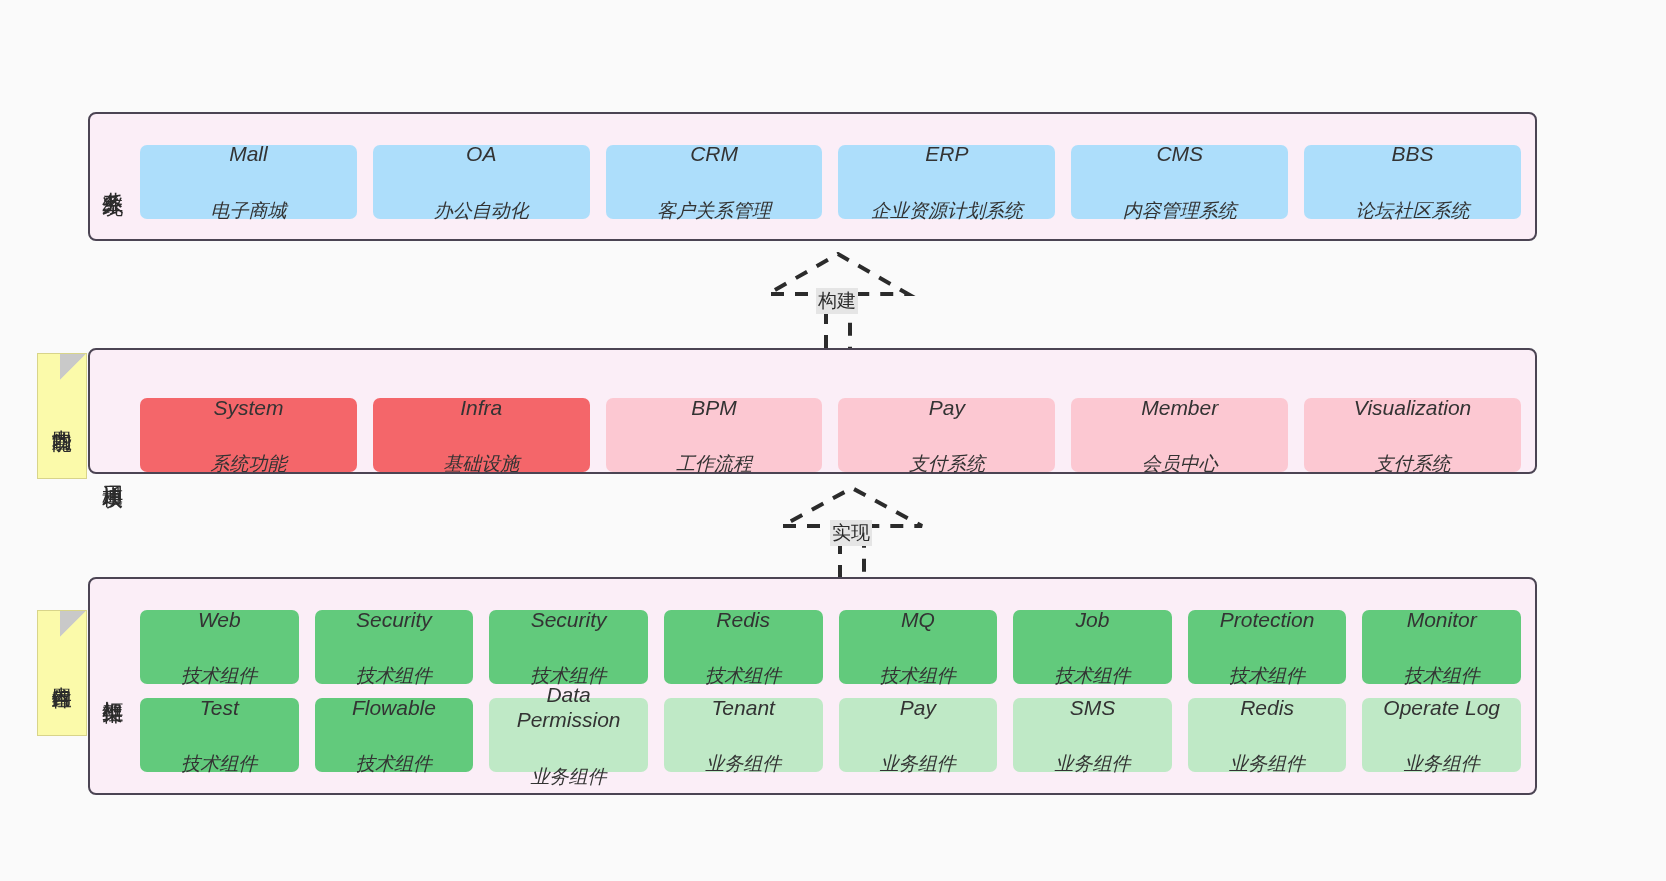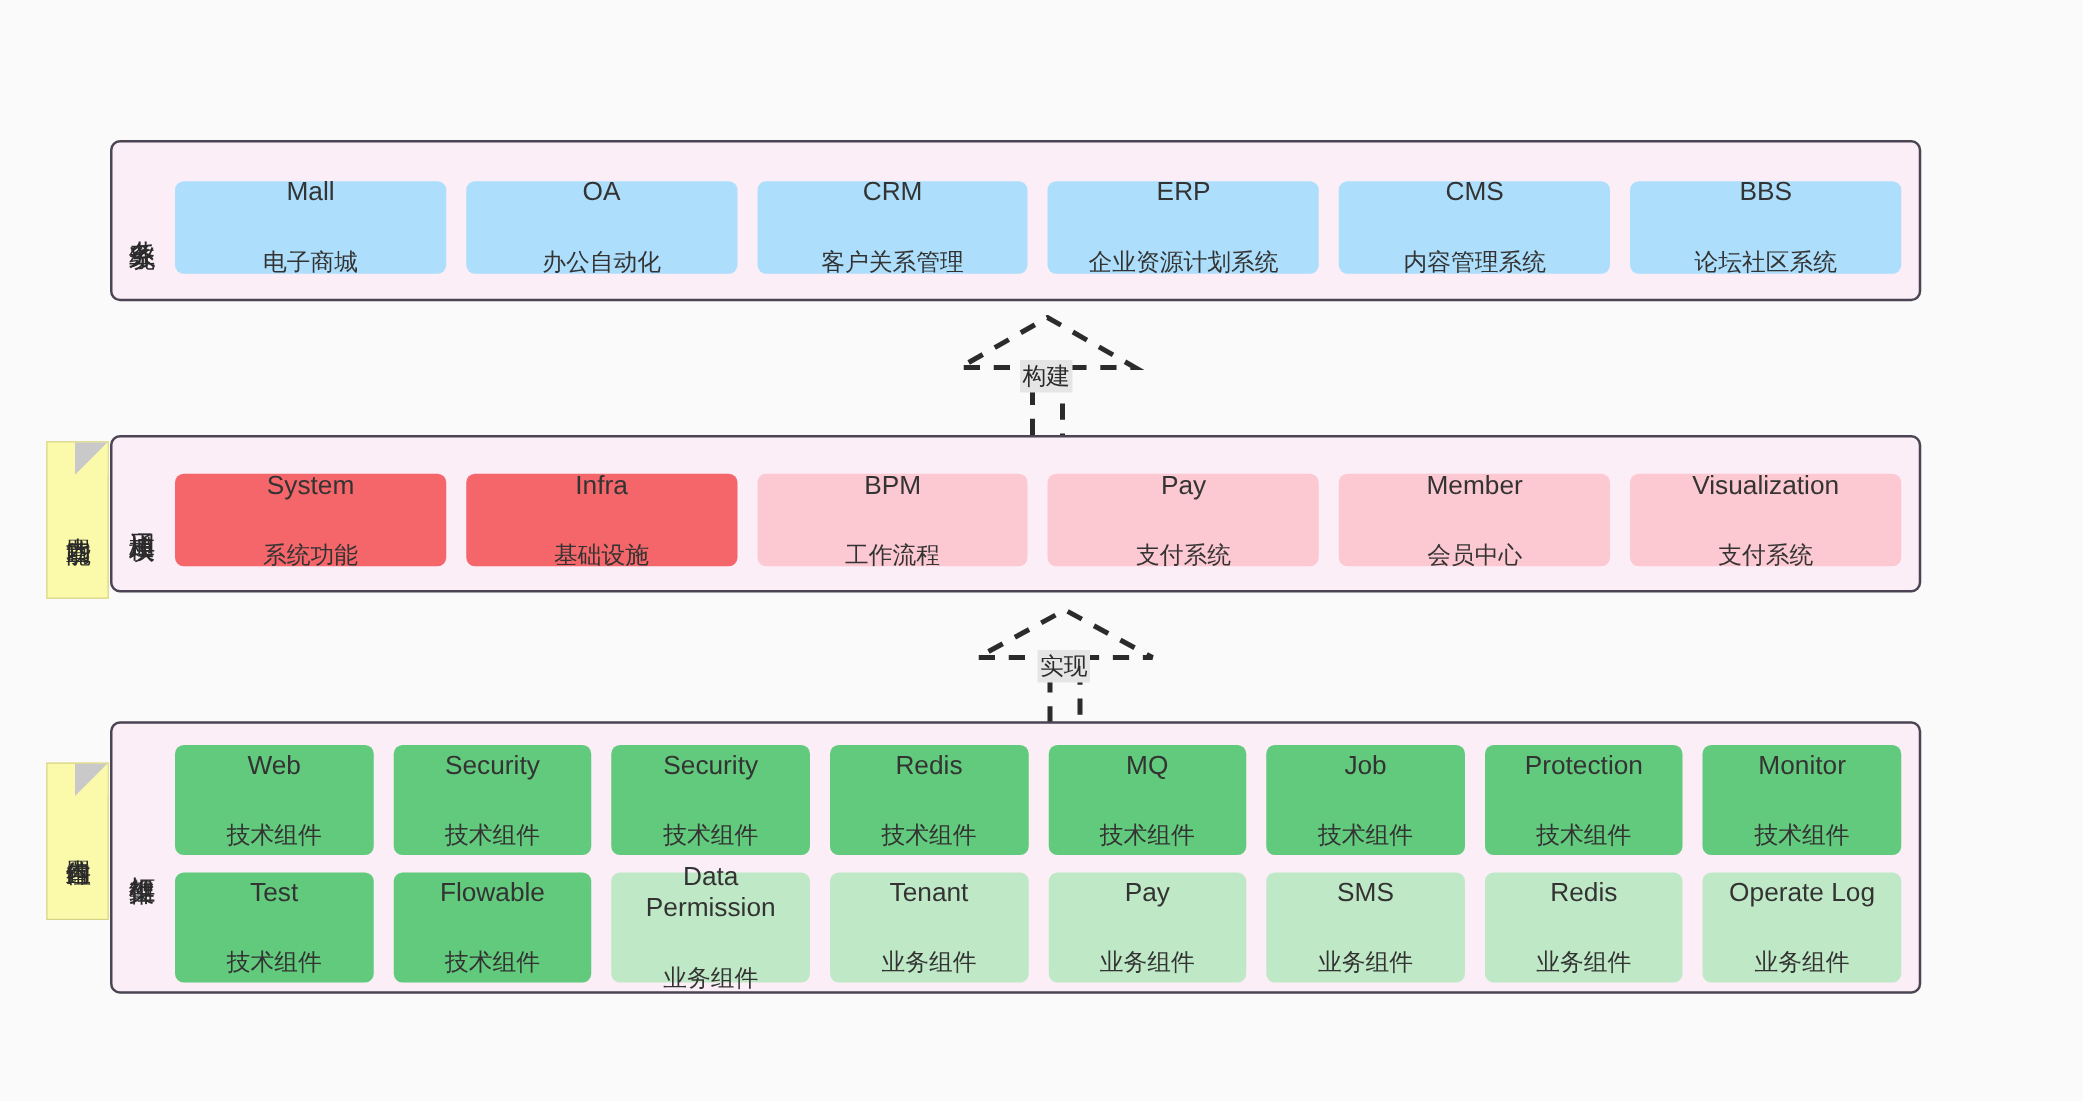--- a/index.html
+++ b/index.html
@@ -44,20 +44,21 @@
     user-select: none;
   }
 
   .layer-body {
     flex: 1 1 auto;
     display: flex;
     flex-direction: column;
     justify-content: center;
     gap: 14px;
     padding: 10px 14px 0 4px;
+    font-style: italic;
   }
 
   .card-row {
     display: flex;
     gap: 16px;
     align-items: stretch;
   }
 
   .card {
     flex: 1 1 0;
@@ -77,25 +78,25 @@
 
   
   .c-blue        { background: #addefb; color: #333333; }
   .c-red         { background: #f4666a; color: #333333; }
   .c-pink        { background: #fcc8d2; color: #333333; }
   .c-green       { background: #62ca7c; color: #333333; }
   .c-green-light { background: #bfe9c6; color: #333333; }
 
   
   #layer-business  { left: 88px;  top: 112px; width: 1449px; height: 129px; }
-  #layer-common    { left: 88px;  top: 348px; width: 1449px; height: 126px; }
+  #layer-common    { left: 88px;  top: 348px; width: 1449px; height: 126px; align-items: flex-end; }
   #layer-framework { left: 88px;  top: 577px; width: 1449px; height: 218px; }
 
   #layer-business .card, #layer-common .card { height: 74px; }
-  #layer-framework .card { height: 88px; }
+  #layer-framework .card { height: 74px; }
 
   
   .note {
     position: absolute;
     box-sizing: border-box;
     width: 50px;
     background: #fbfaaa;
     border: 1px solid #d8d48a;
     display: flex;
     align-items: center;

